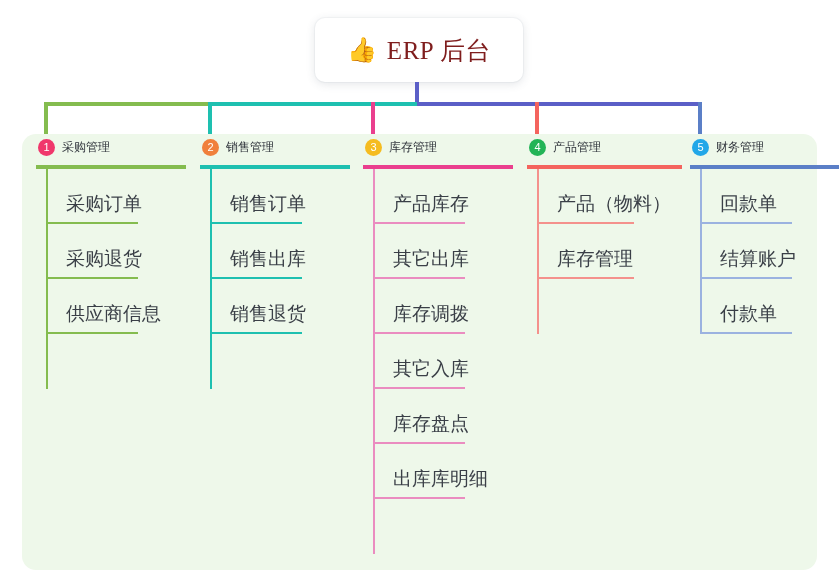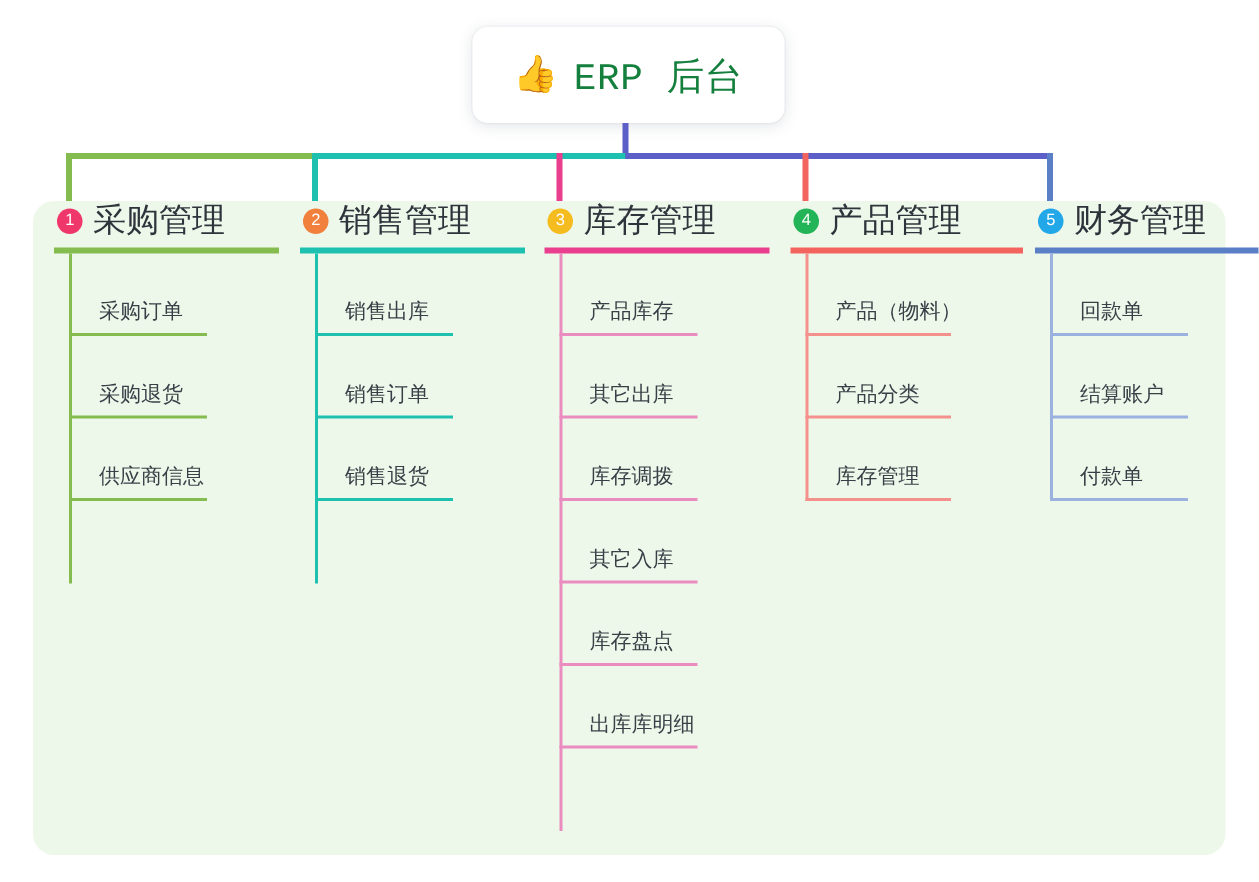--- a/index.html
+++ b/index.html
@@ -17,22 +17,22 @@
     left: 315px; top: 18px;
     width: 208px; height: 64px;
     background: #ffffff;
     border-radius: 10px;
     box-shadow: 0 2px 10px rgba(60,70,90,0.14), 0 0 0 1px rgba(60,70,90,0.04);
     display: flex; align-items: center; justify-content: center;
     gap: 10px;
   }
   .title-thumb { font-size: 24px; line-height: 1; }
   .title-text {
-    font-size: 25px; color: #15803d; letter-spacing: 0.5px;
-    font-family: Liberation Mono, monospace;
+    font-size: 25px; color: #7f1d1d; letter-spacing: 0.5px;
+    font-family: Liberation Serif, serif;
   }
 
   
   .conn { position: absolute; }
 
   
   .panel {
     position: absolute;
     left: 22px; top: 134px;
     width: 795px; height: 436px;
@@ -46,37 +46,37 @@
     display: flex; align-items: center; gap: 7px;
     height: 26px; padding-left: 2px;
   }
   .badge {
     width: 17px; height: 17px; border-radius: 50%;
     color: #ffffff; font-size: 11px; line-height: 17px;
     text-align: center; flex: 0 0 auto;
     font-family: "Liberation Sans", "DejaVu Sans", sans-serif;
   }
   .col-title {
-    font-size: 22px; color: #2f333b; white-space: nowrap;
+    font-size: 12px; color: #2f333b; white-space: nowrap;
     font-family: "Liberation Sans", "DejaVu Sans", sans-serif;
   }
   .head-rule { height: 4px; margin-top: 5px; }
 
   
   .items { position: relative; margin-top: 0; }
   .spine {
     position: absolute; left: 10px; top: 0; width: 2px;
   }
   .item {
     position: relative;
     height: 55px;
   }
   .item-label {
     position: absolute; left: 30px; bottom: 7px;
-    font-size: 14px; color: #3a3f47; white-space: nowrap;
+    font-size: 19px; color: #3a3f47; white-space: nowrap;
     font-family: "Liberation Sans", "DejaVu Sans", sans-serif;
   }
   .item-rule {
     position: absolute; left: 10px; bottom: 0;
     height: 2px;
   }
 </style>
 </head>
 <body>
 
@@ -125,28 +125,28 @@
         </div>
         <div class="column" style="left: 178px; width: 150px;">
           <div class="col-head">
             <span class="badge" style="background: rgb(240, 128, 60);">2</span>
             <span class="col-title">销售管理</span>
           </div>
           <div class="head-rule" style="background: rgb(30, 192, 176); width: 150px;"></div>
           <div class="items">
             <div class="spine" style="background: rgb(30, 192, 176); height: 220px;"></div>
             <div class="item">
+              <span class="item-label">销售订单</span>
+              <div class="item-rule" style="background: rgb(30, 192, 176); width: 92px;"></div>
+            </div>
+            <div class="item">
               <span class="item-label">销售出库</span>
               <div class="item-rule" style="background: rgb(30, 192, 176); width: 92px;"></div>
             </div>
             <div class="item">
-              <span class="item-label">销售订单</span>
-              <div class="item-rule" style="background: rgb(30, 192, 176); width: 92px;"></div>
-            </div>
-            <div class="item">
               <span class="item-label">销售退货</span>
               <div class="item-rule" style="background: rgb(30, 192, 176); width: 92px;"></div>
             </div>
           </div>
         </div>
         <div class="column" style="left: 341px; width: 150px;">
           <div class="col-head">
             <span class="badge" style="background: rgb(245, 188, 32);">3</span>
             <span class="col-title">库存管理</span>
           </div>
@@ -185,24 +185,20 @@
             <span class="col-title">产品管理</span>
           </div>
           <div class="head-rule" style="background: rgb(244, 100, 94); width: 155px;"></div>
           <div class="items">
             <div class="spine" style="background: rgb(244, 145, 140); height: 165px;"></div>
             <div class="item">
               <span class="item-label">产品（物料）</span>
               <div class="item-rule" style="background: rgb(244, 145, 140); width: 97px;"></div>
             </div>
             <div class="item">
-              <span class="item-label">产品分类</span>
-              <div class="item-rule" style="background: rgb(244, 145, 140); width: 97px;"></div>
-            </div>
-            <div class="item">
               <span class="item-label">库存管理</span>
               <div class="item-rule" style="background: rgb(244, 145, 140); width: 97px;"></div>
             </div>
           </div>
         </div>
         <div class="column" style="left: 668px; width: 150px;">
           <div class="col-head">
             <span class="badge" style="background: rgb(34, 167, 232);">5</span>
             <span class="col-title">财务管理</span>
           </div>

